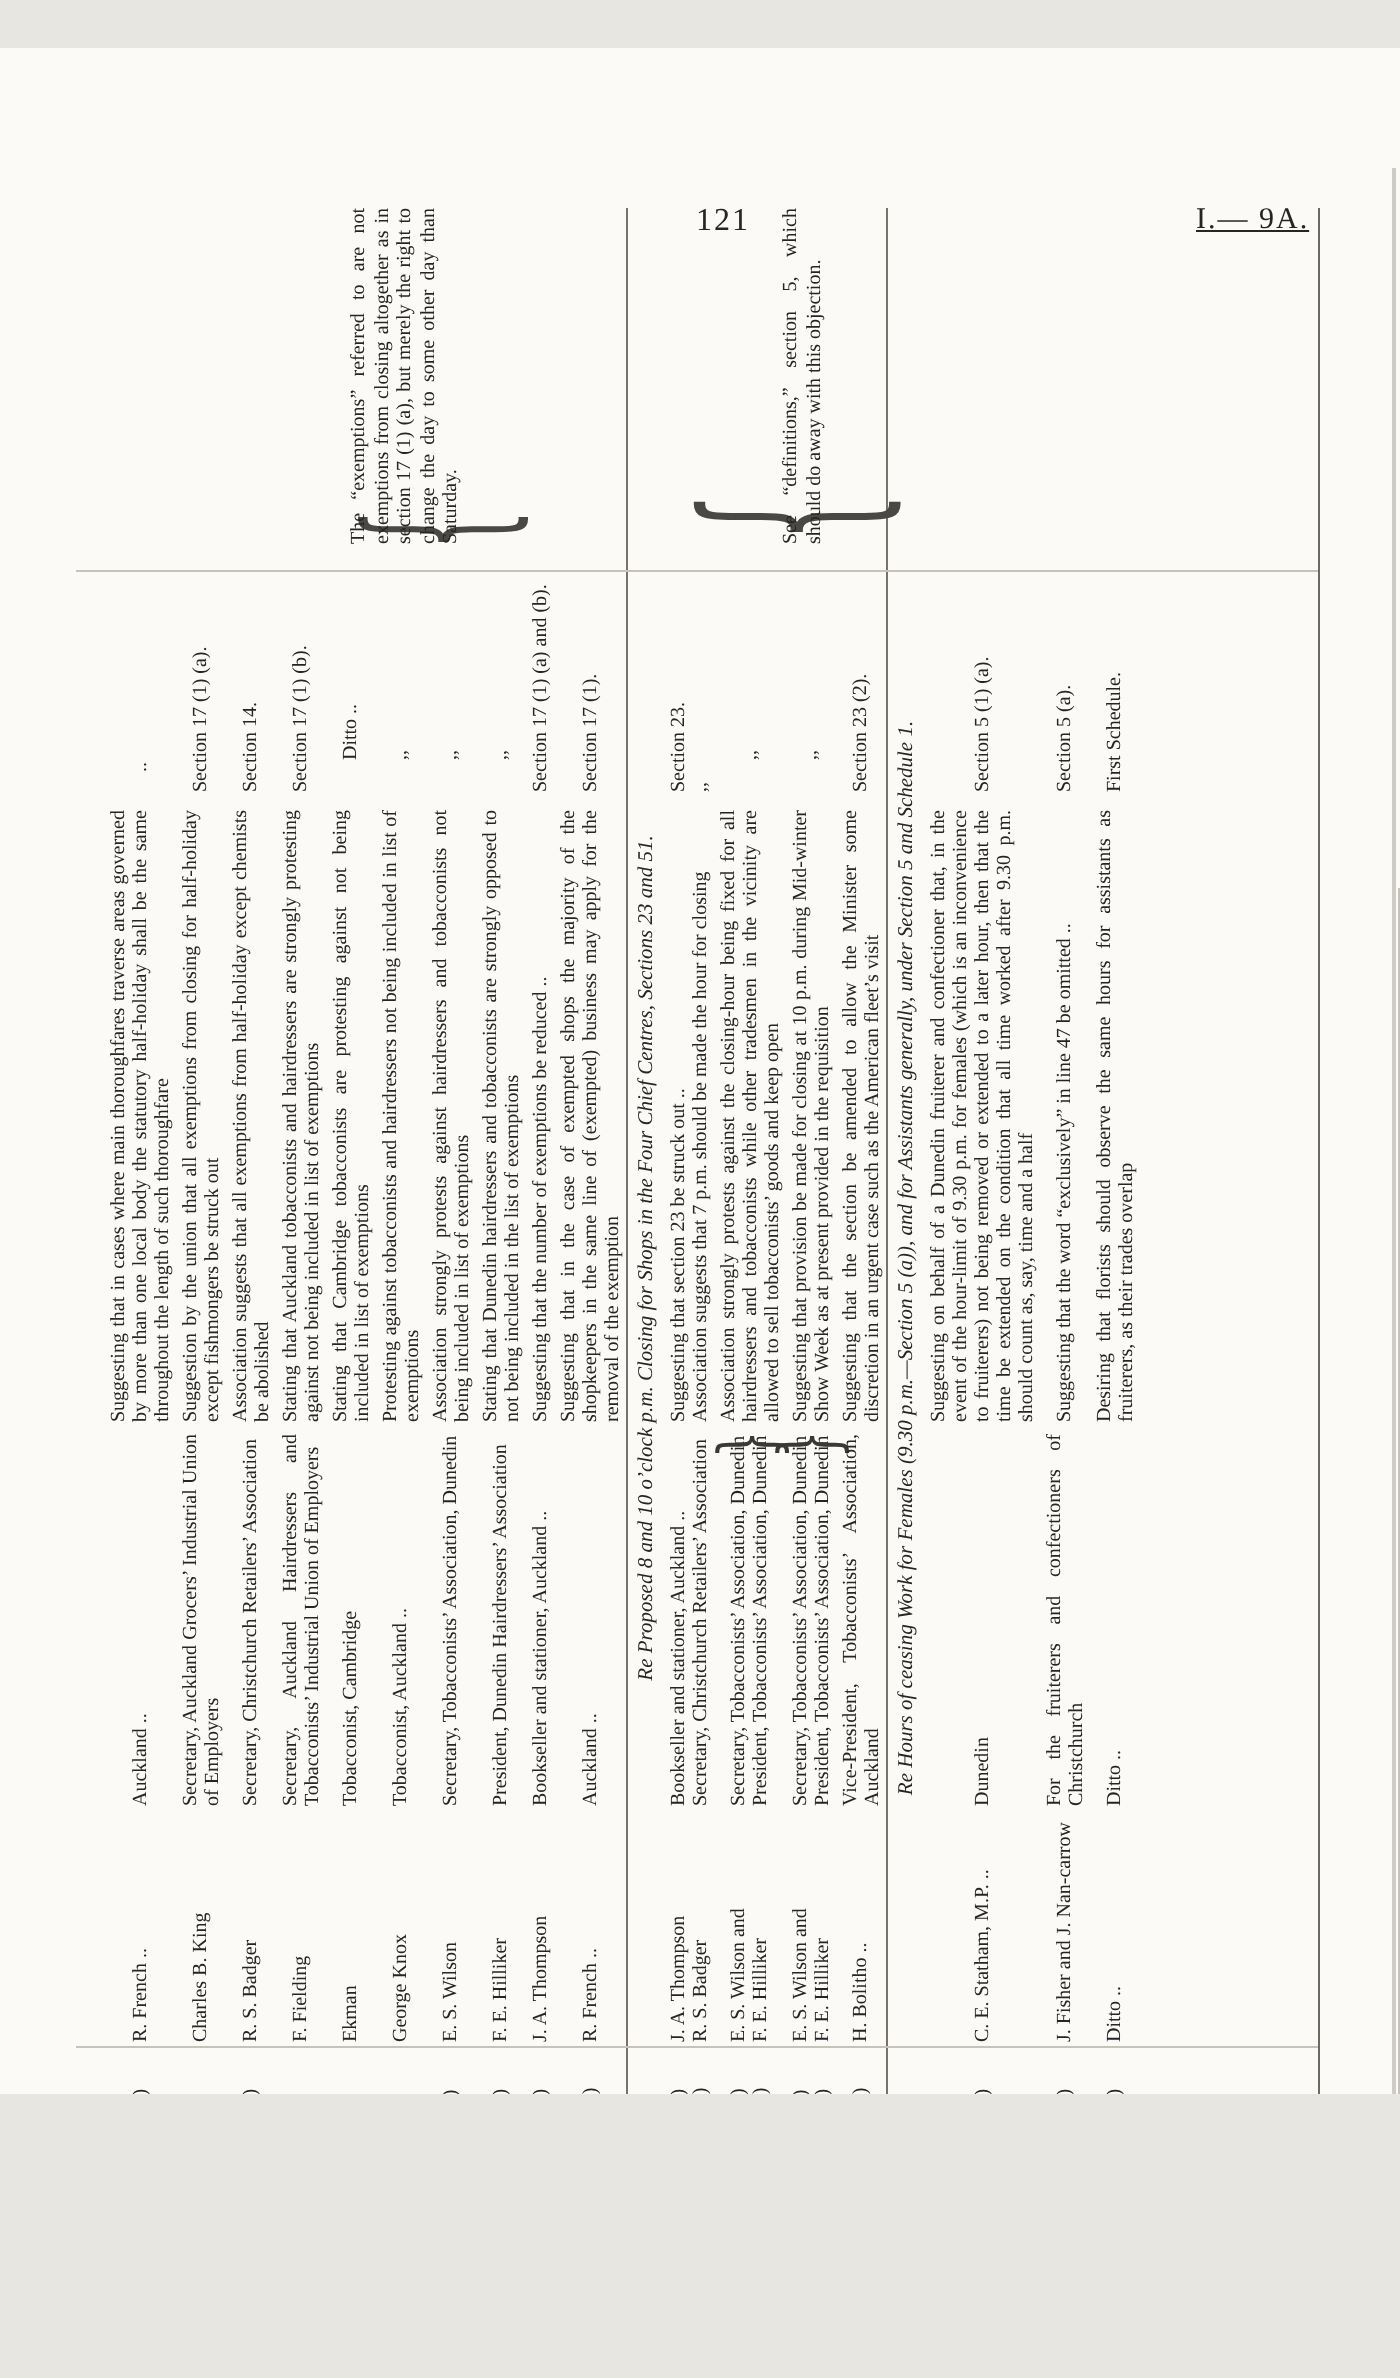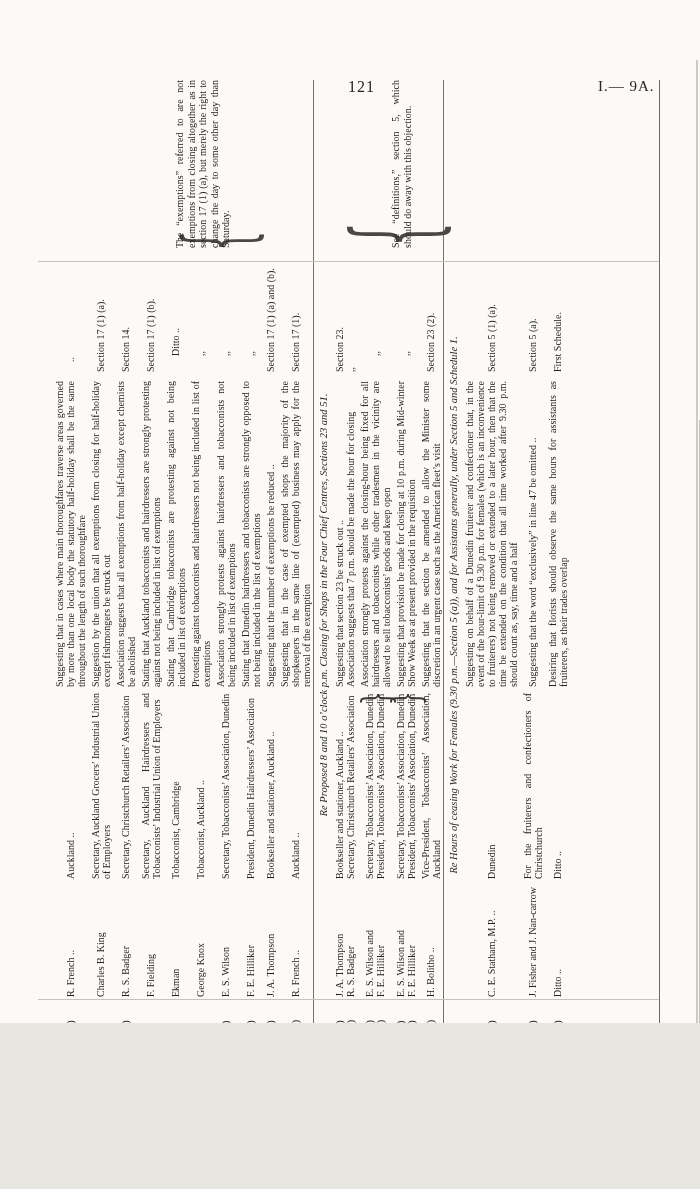--- a/index.html
+++ b/index.html
@@ -1,20 +1,20 @@
 <!DOCTYPE html>
 <html><head>
 <meta charset="utf-8">
 <style>
   html,body{margin:0;padding:0;background:#e8e6e1;}
   #page{position:relative;width:700px;height:1023px;background:#fbfaf7;overflow:hidden;
-        font-family:"Liberation Serif","DejaVu Serif",serif;color:#262524;}
+        font-family:"Liberation Serif","DejaVu Serif",serif;color:#262524;margin-top:24px;}
   
   .pg-num{position:absolute;left:348px;top:78px;font-size:16px;letter-spacing:1px;}
-  .pg-ref{position:absolute;left:598px;top:78px;font-size:15px;letter-spacing:1px;}
+  .pg-ref{position:absolute;left:598px;top:78px;font-size:15px;letter-spacing:1px;text-decoration:underline;}
   .pg-sig{position:absolute;left:36px;top:1096px;font-size:14.5px;letter-spacing:.5px;}
   
   .edge{position:absolute;right:2px;top:60px;width:2px;height:1129px;background:#a9a49c;opacity:.55;}
   .edge2{position:absolute;right:0;top:420px;width:1px;height:769px;background:#8f8a82;opacity:.5;}
 
   
   .sheet{position:absolute;left:38px;top:1120px;width:1040px;height:622px;
          transform:rotate(-90deg);transform-origin:0 0;}
   .tbl{position:relative;width:1040px;height:622px;border-bottom:1.2px solid #6d6a65;
        padding-top:14px;box-sizing:border-box;font-size:10px;line-height:11px;}

